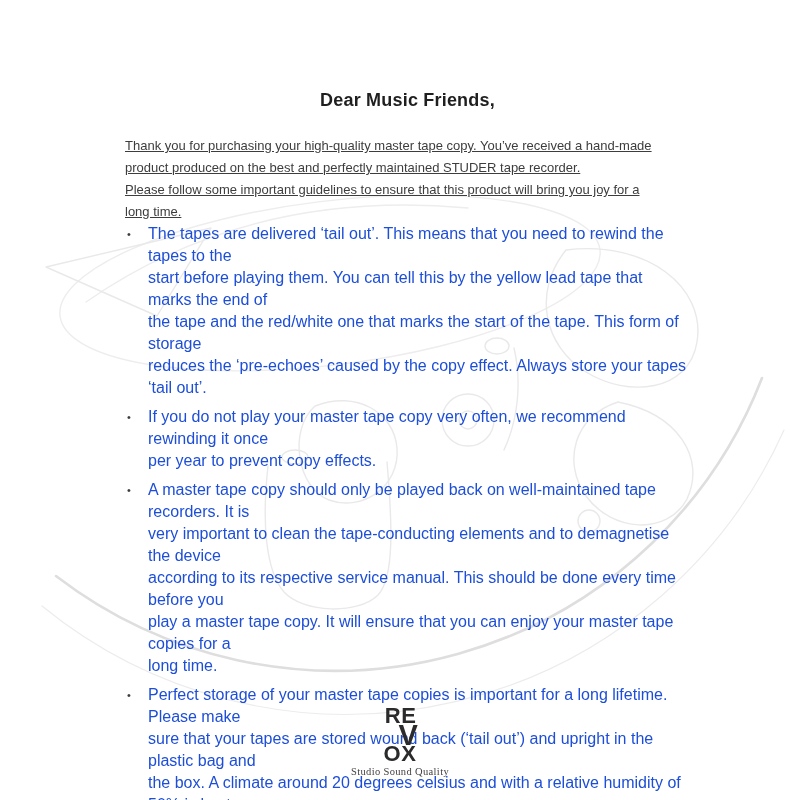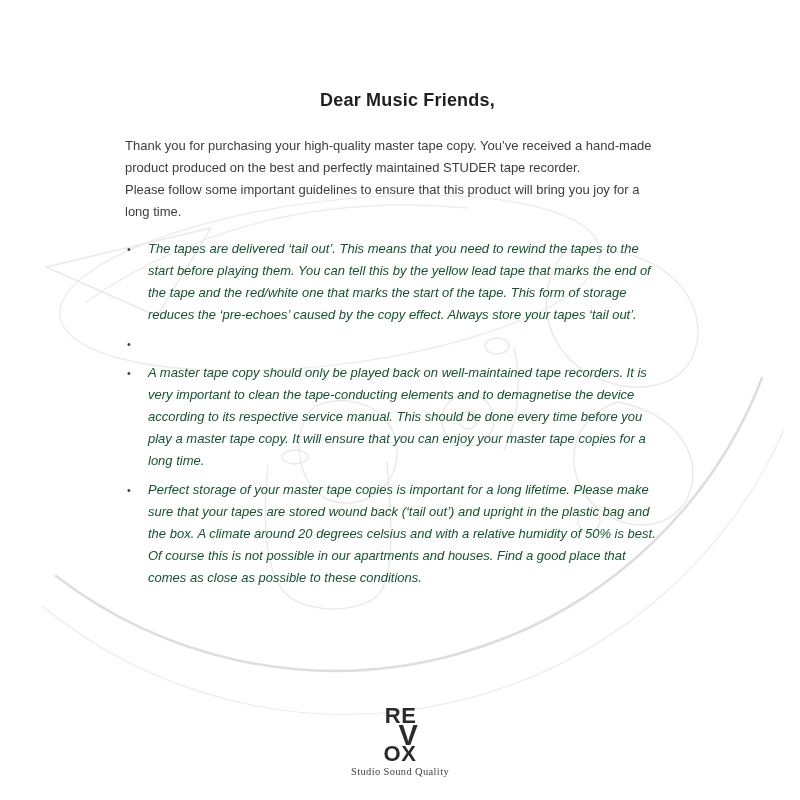--- a/index.html
+++ b/index.html
@@ -25,49 +25,49 @@
   }
   .letter-title {
     margin: 0 0 24px 0;
     font-size: 18px;
     font-weight: 700;
     letter-spacing: 0.2px;
     color: #1f1f1f;
     text-align: center;
   }
   .intro {
-    margin: 0 0 15px 0;
+    margin: 0 0 0 0;
     font-size: 13px;
     line-height: 22px;
     color: #3d3d3d;
     white-space: pre-line;
+    text-decoration: underline;
   }
   .guidelines {
     list-style: none;
     margin: 0;
     padding: 0;
   }
   .guideline {
     display: flex;
     margin: 0 0 7px 0;
   }
   .bullet {
     flex: none;
     width: 21px;
     padding-left: 2px;
     font-size: 11px;
     line-height: 22px;
     color: #3d3d3d;
   }
   .btext {
-    font-size: 13px;
+    font-size: 16px;
     line-height: 22px;
-    color: #14532d;
+    color: #1d4ed8;
     white-space: pre-line;
-    font-style: italic;
   }
   .footer {
     position: absolute;
     left: 0; right: 0;
     bottom: 23px;
     text-align: center;
   }
   .logo {
     display: inline-flex;
     align-items: flex-end;
@@ -128,20 +128,22 @@
     <ul class="guidelines">
       <li class="guideline">
         <span class="bullet">•</span>
         <span class="btext">The tapes are delivered ‘tail out’. This means that you need to rewind the tapes to the
 start before playing them. You can tell this by the yellow lead tape that marks the end of
 the tape and the red/white one that marks the start of the tape. This form of storage
 reduces the ‘pre-echoes’ caused by the copy effect. Always store your tapes ‘tail out’.</span>
       </li>
       <li class="guideline">
         <span class="bullet">•</span>
+        <span class="btext">If you do not play your master tape copy very often, we recommend rewinding it once
+per year to prevent copy effects.</span>
       </li>
       <li class="guideline">
         <span class="bullet">•</span>
         <span class="btext">A master tape copy should only be played back on well-maintained tape recorders. It is
 very important to clean the tape-conducting elements and to demagnetise the device
 according to its respective service manual. This should be done every time before you
 play a master tape copy. It will ensure that you can enjoy your master tape copies for a
 long time.</span>
       </li>
       <li class="guideline">

